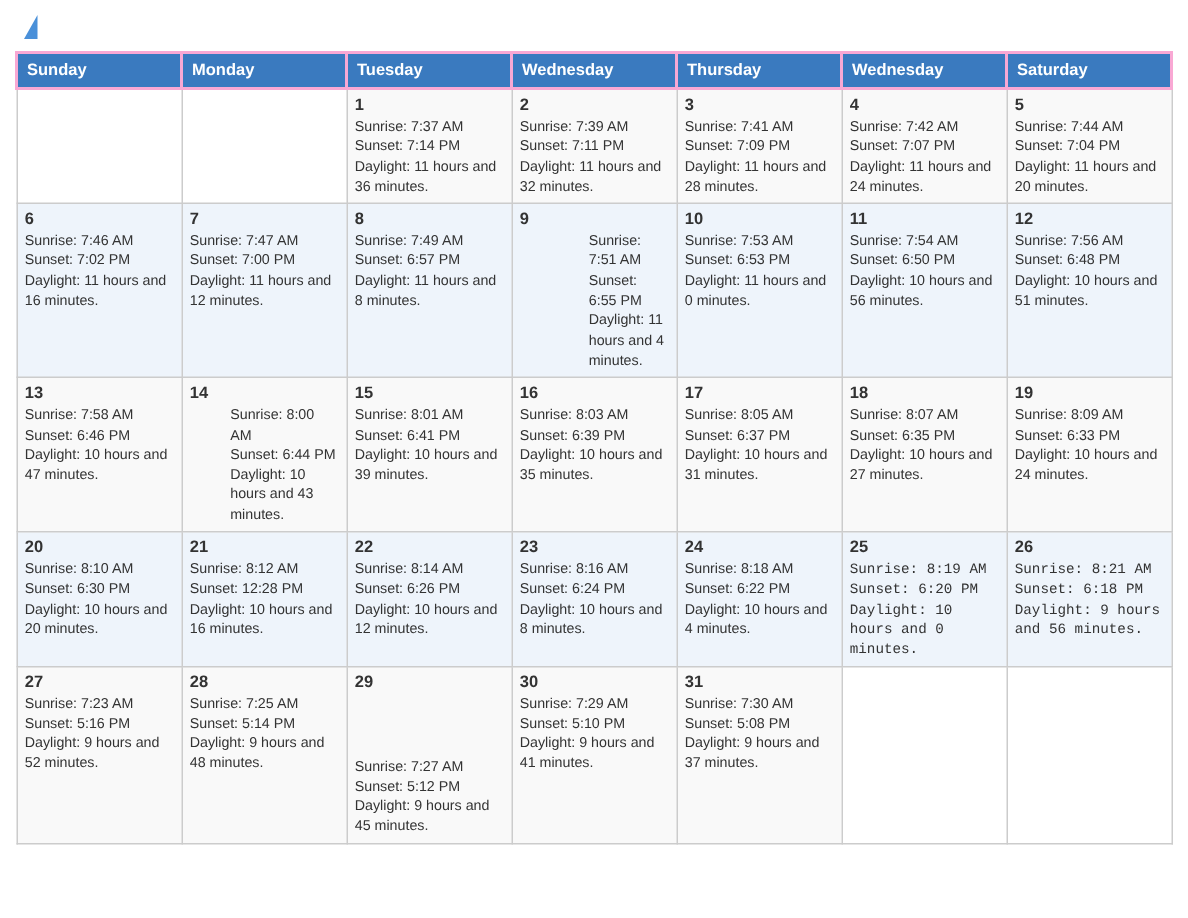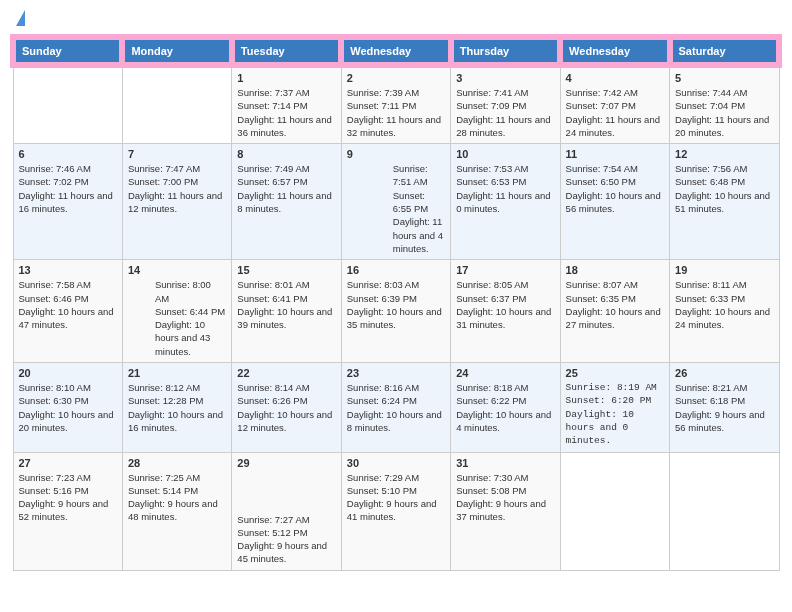--- a/index.html
+++ b/index.html
@@ -49,21 +49,21 @@
       border-collapse: collapse;
       font-size: 10px;
     }
     thead tr th {
       background-color: #3a7abf;
       color: #fff;
       text-align: left;
       padding: 5px 6px;
       font-size: 11px;
       font-weight: bold;
-      border: 6px solid #f9a8d4;
+      border: 2px solid #f9a8d4;
     }
     tbody tr td {
       border: 1px solid #ccc;
       vertical-align: top;
       padding: 4px 5px;
       width: 14.28%;
       min-height: 70px;
       color: #333;
     }
     tbody tr:nth-child(odd) td {
@@ -227,21 +227,21 @@
 Daylight: 10 hours and 31 minutes.</div>
         </td>
         <td>
           <span class="day-number">18</span>
           <div class="day-detail" style="white-space: pre-line;">Sunrise: 8:07 AM
 Sunset: 6:35 PM
 Daylight: 10 hours and 27 minutes.</div>
         </td>
         <td>
           <span class="day-number">19</span>
-          <div class="day-detail" style="white-space: pre-line;">Sunrise: 8:11 AM
+          <div class="day-detail" style="white-space: pre-line;">Sunrise: 8:09 AM
 Sunset: 6:33 PM
 Daylight: 10 hours and 24 minutes.</div>
         </td>
       </tr>
       <tr>
         <td>
           <span class="day-number">20</span>
           <div class="day-detail" style="white-space: pre-line;">Sunrise: 8:10 AM
 Sunset: 6:30 PM
 Daylight: 10 hours and 20 minutes.</div>
@@ -271,21 +271,21 @@
 Daylight: 10 hours and 4 minutes.</div>
         </td>
         <td>
           <span class="day-number">25</span>
           <div class="day-detail" style="white-space: pre-line; font-family: Liberation Mono, monospace;">Sunrise: 8:19 AM
 Sunset: 6:20 PM
 Daylight: 10 hours and 0 minutes.</div>
         </td>
         <td>
           <span class="day-number">26</span>
-          <div class="day-detail" style="white-space: pre-line;">Sunrise: 8:21 AM
+          <div class="day-detail" style="white-space: pre-line; font-family: Liberation Mono, monospace;">Sunrise: 8:21 AM
 Sunset: 6:18 PM
 Daylight: 9 hours and 56 minutes.</div>
         </td>
       </tr>
       <tr>
         <td>
           <span class="day-number">27</span>
           <div class="day-detail" style="white-space: pre-line;">Sunrise: 7:23 AM
 Sunset: 5:16 PM
 Daylight: 9 hours and 52 minutes.</div>

